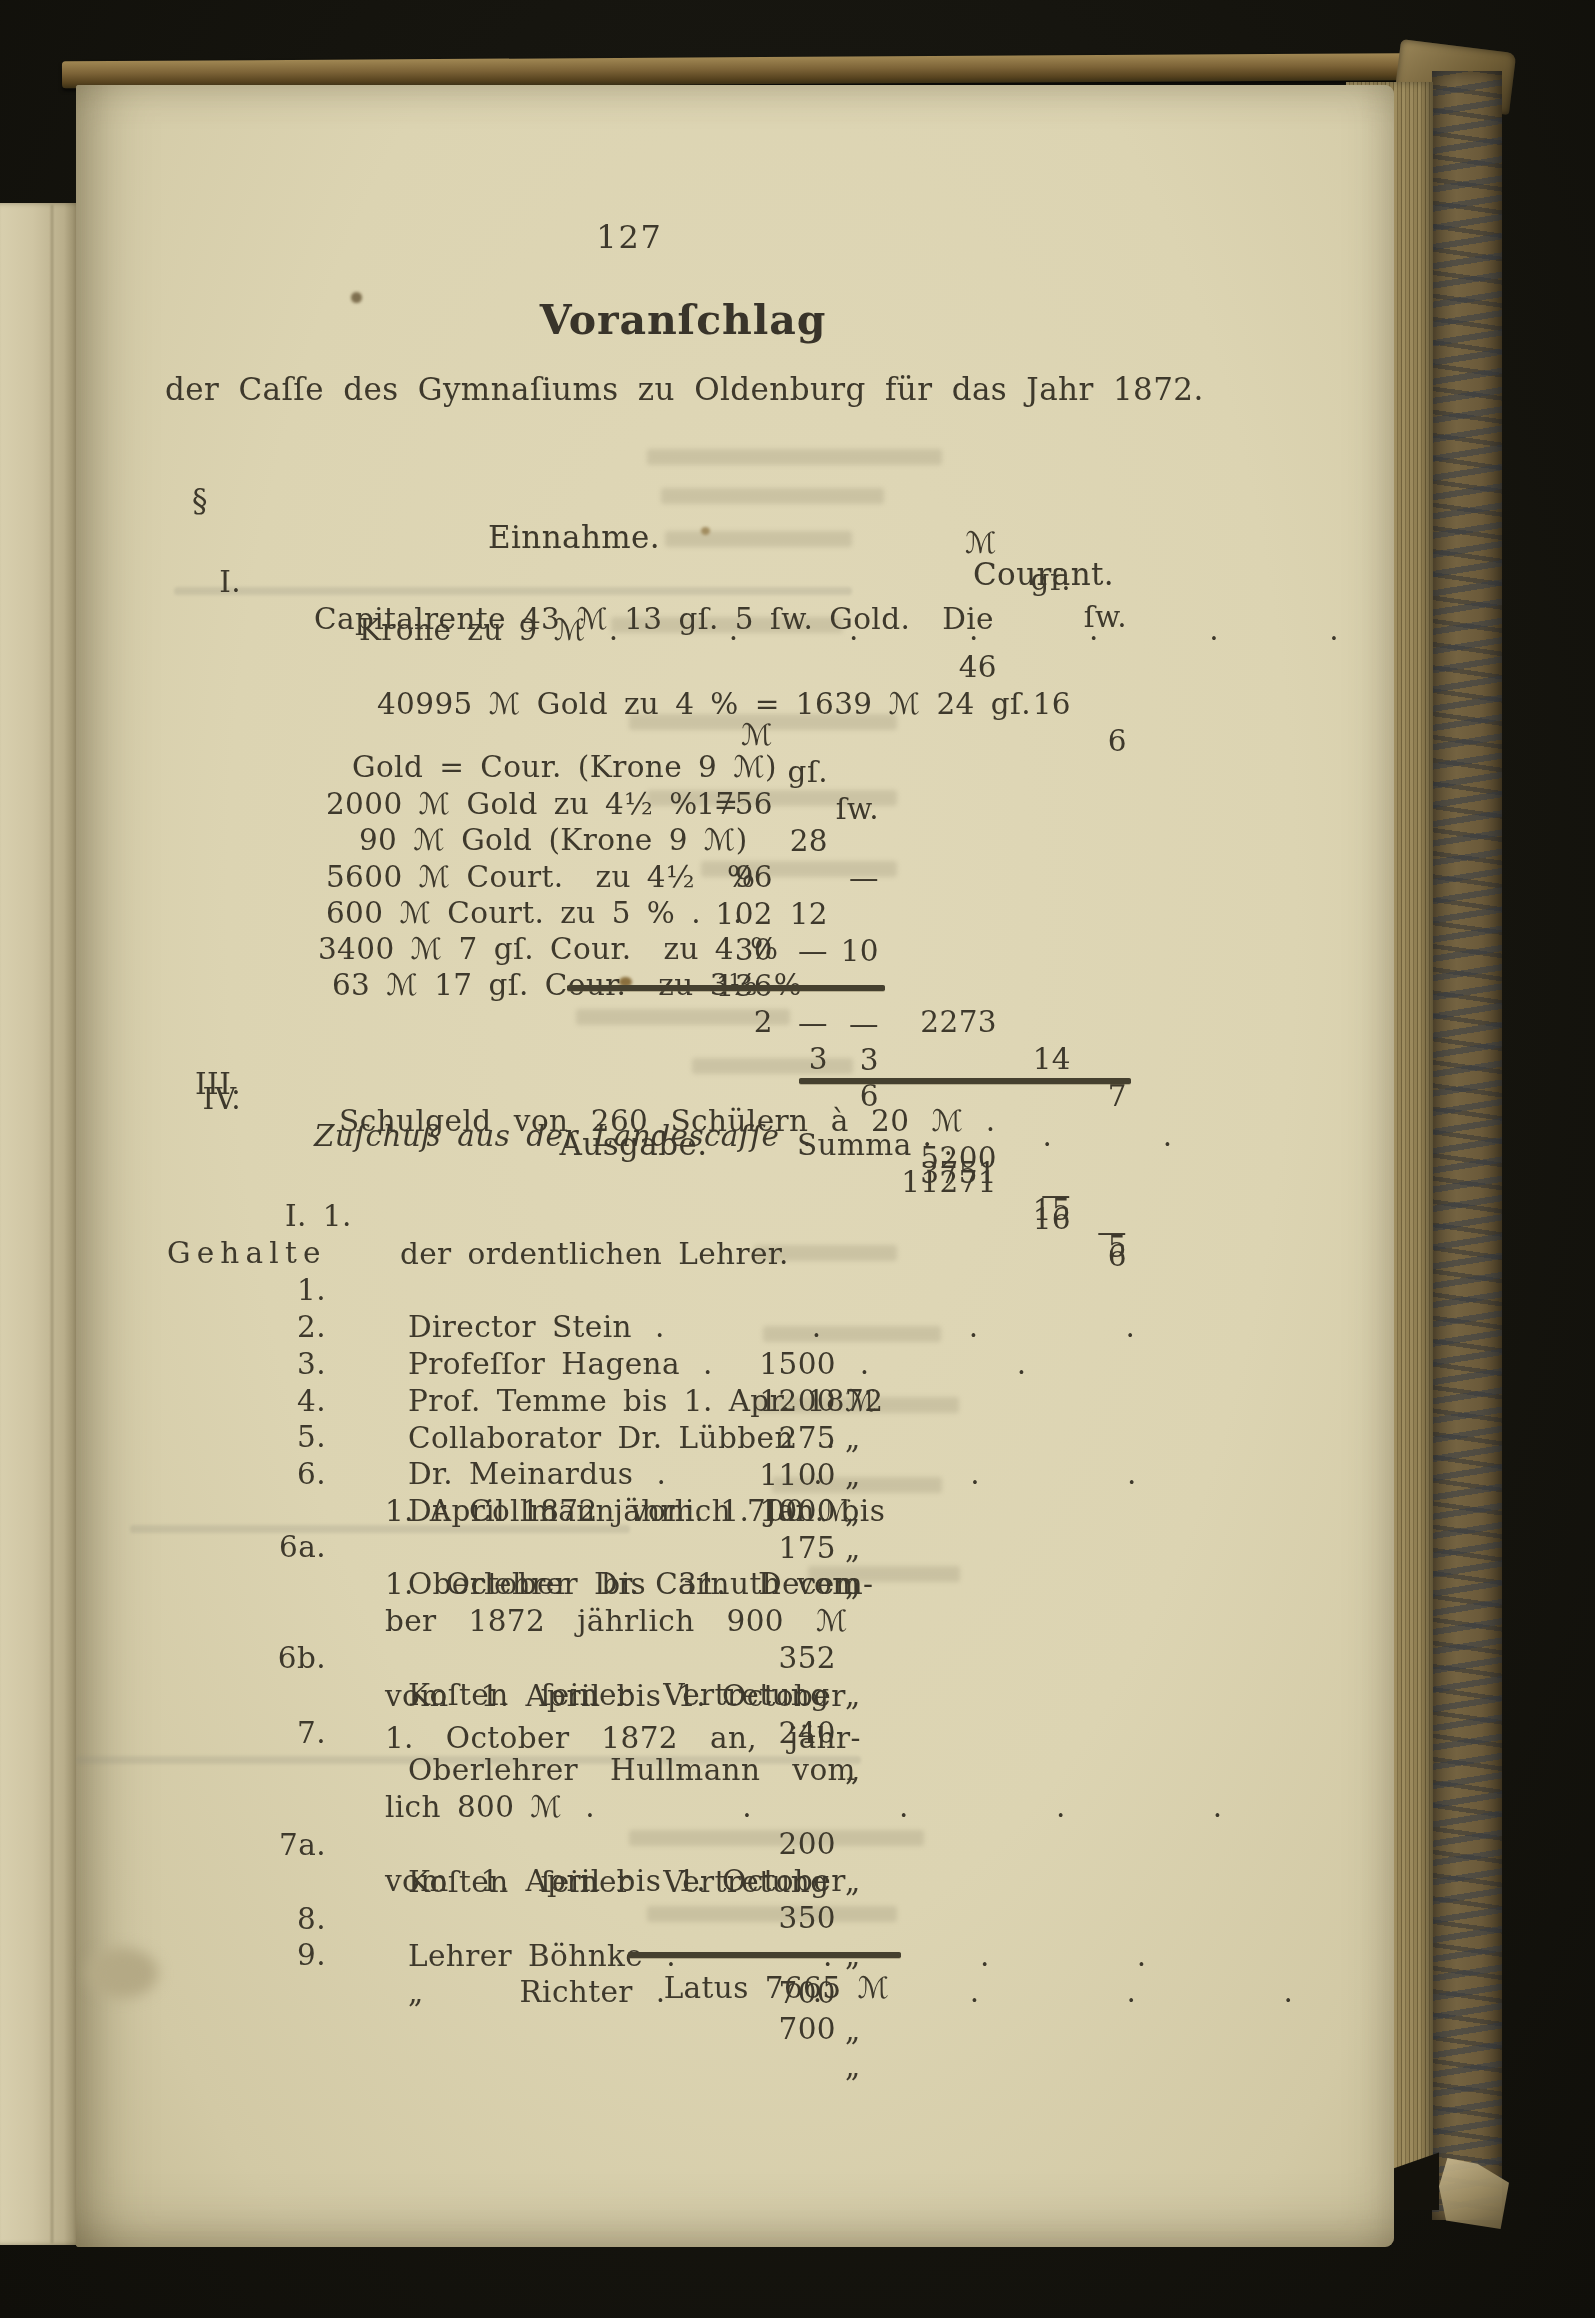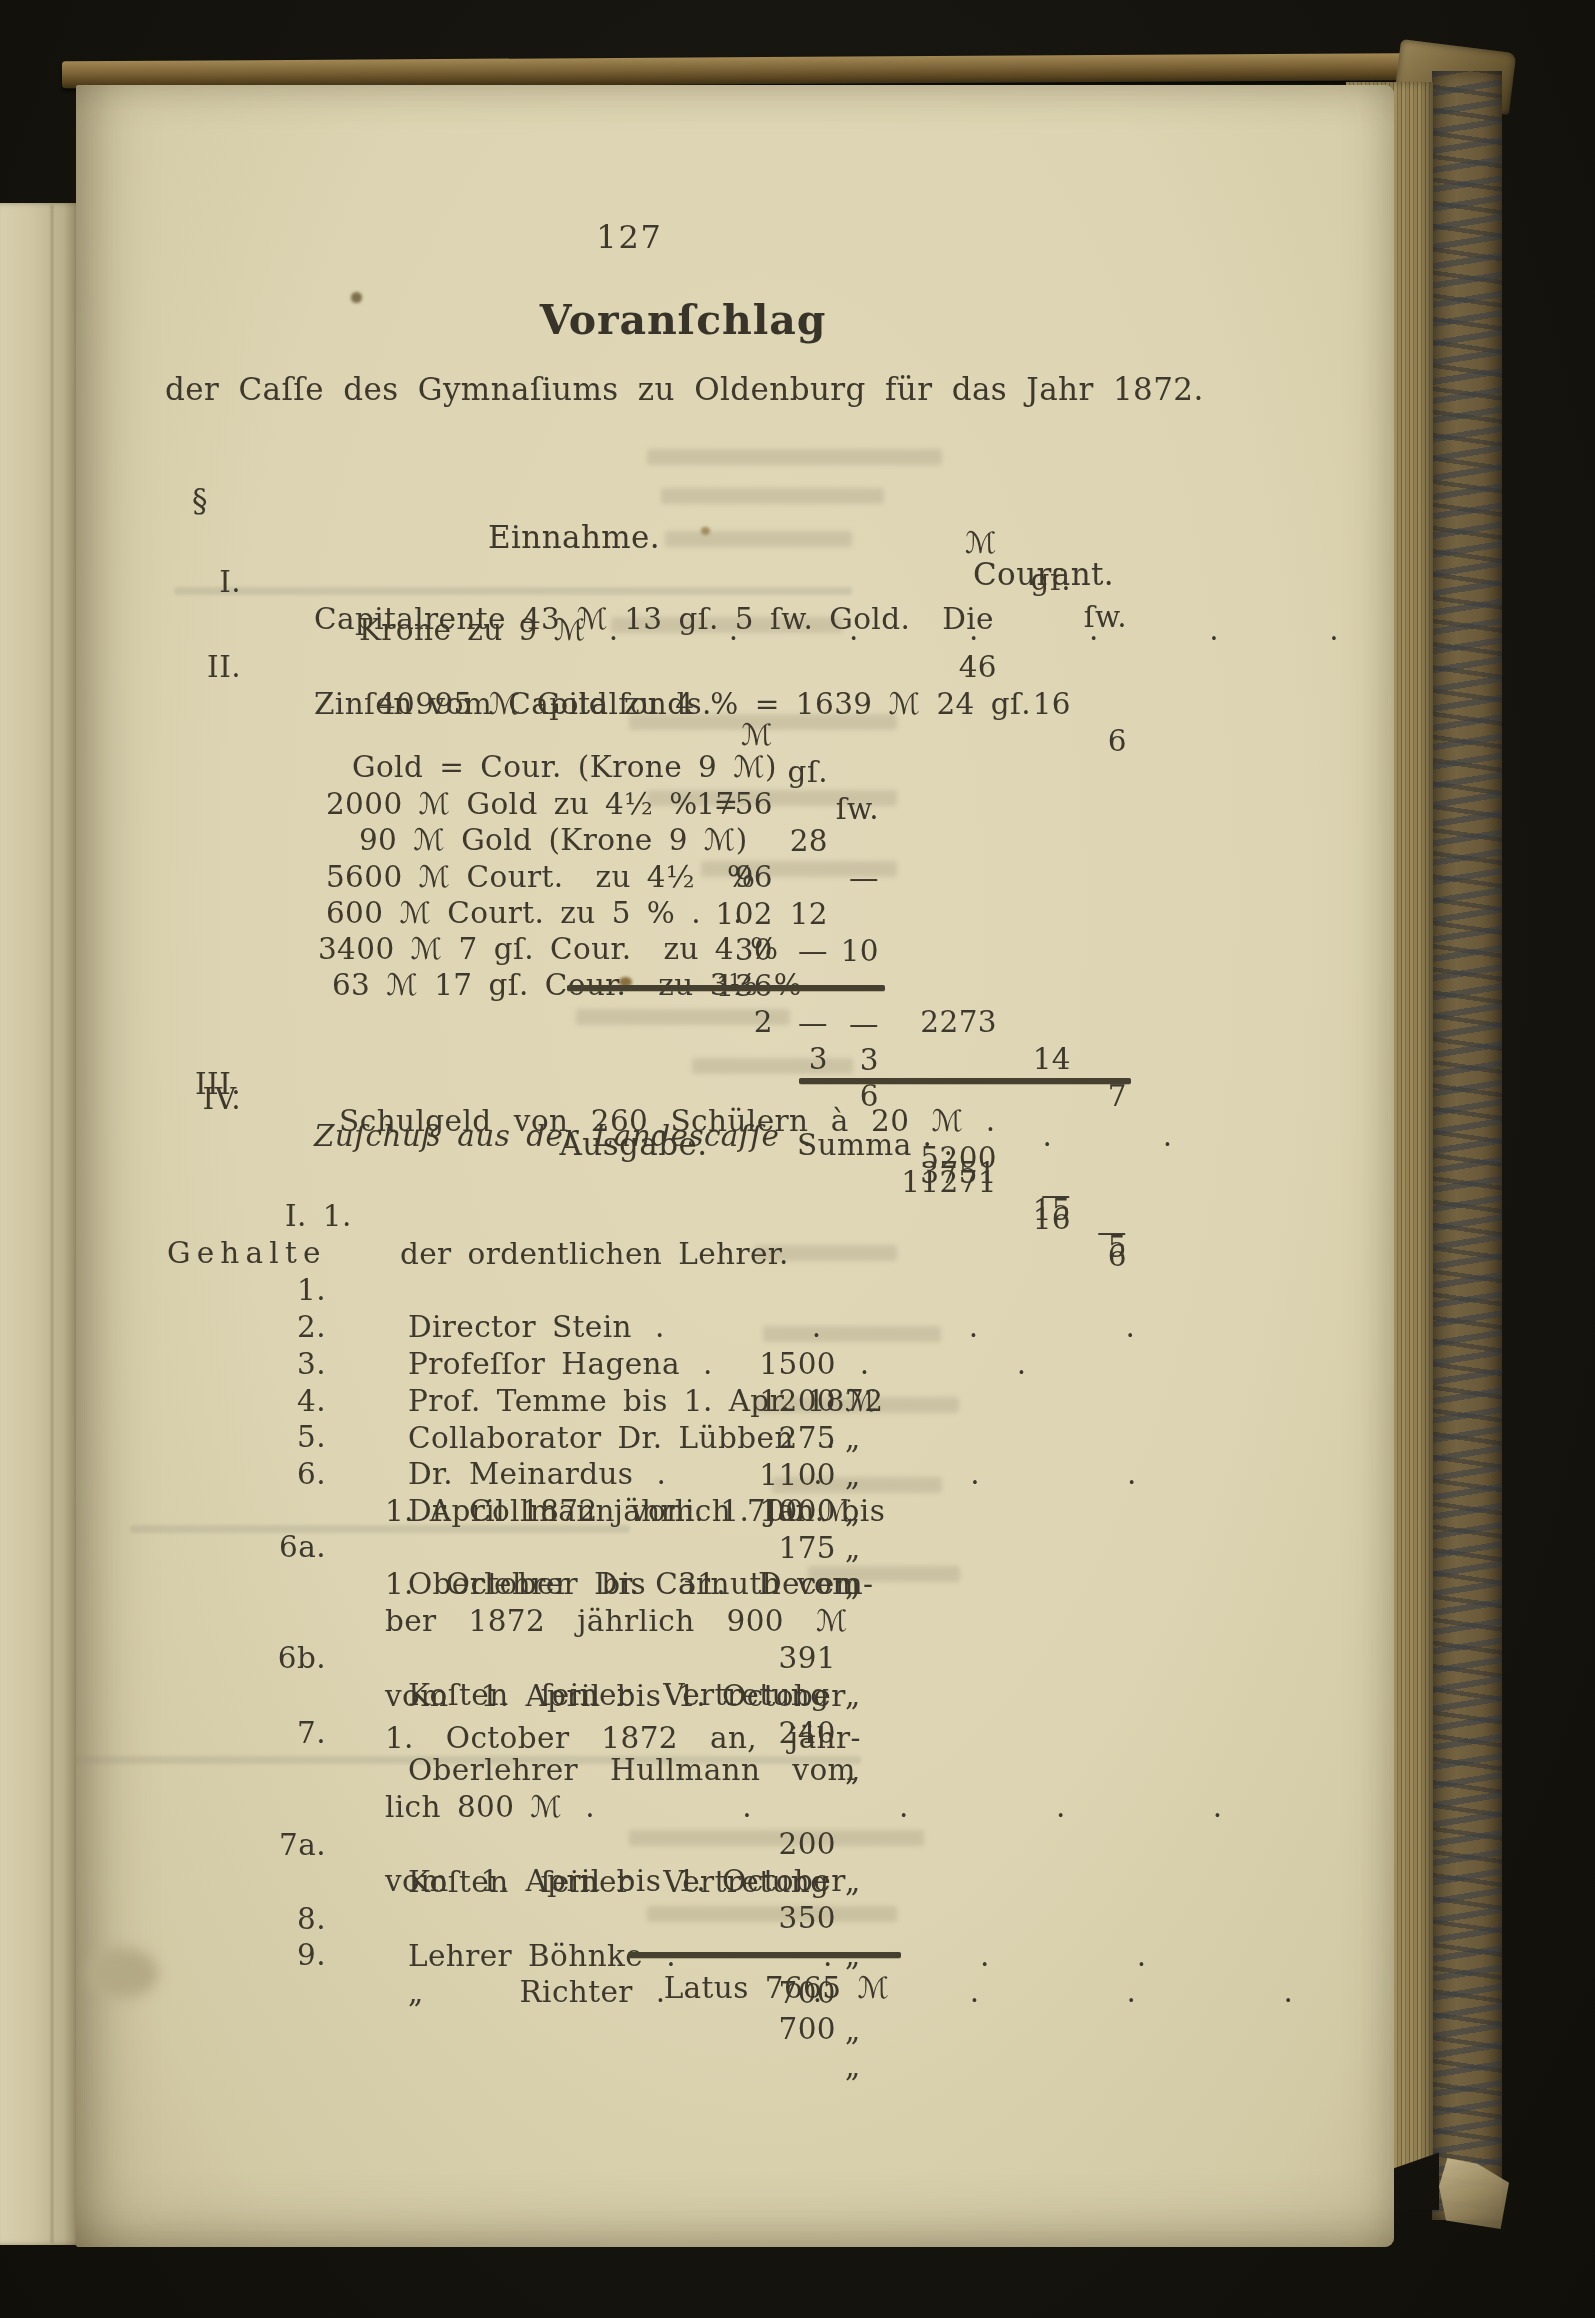--- a/index.html
+++ b/index.html
@@ -152,24 +152,20 @@
   <div class="ln" style="top:442px;">
     <span class="num">I.</span>
     <span class="t" style="margin-left:174px;">Capitalrente 43 ℳ 13 gſ. 5 ſw. Gold.  Die</span>
   </div>
   <div class="ln" style="top:490px;">
     <span class="t" style="margin-left:219px;">Krone zu 9 ℳ</span><span class="t dots">.   .   .   .   .   .   .</span>
     <span class="c1">46</span>
     <span class="c2">16</span>
     <span class="c3">6</span>
   </div>
-  <div class="ln" style="top:527px;">
-    <span class="num">II.</span>
-    <span class="t" style="margin-left:174px;">Zinſen vom Capitalfonds.</span>
-  </div>
   <div class="ln" style="top:564px;">
     <span class="t" style="margin-left:237px;">40995 ℳ Gold zu 4 % = 1639 ℳ 24 gſ.</span>
   </div>
   <div class="ln" style="top:595px;">
     <span class="i1">ℳ</span>
     <span class="i2">gſ.</span>
     <span class="i3">ſw.</span>
   </div>
   <div class="ln" style="top:627px;">
     <span class="t" style="margin-left:212px;">Gold = Cour. (Krone 9 ℳ)</span>
@@ -292,21 +288,21 @@
   </div>
   <div class="ln" style="top:1407px;">
     <span class="enum">6a.</span>
     <span class="t" style="margin-left:268px;">Oberlehrer Dr. Carnuth vom</span>
   </div>
   <div class="ln" style="top:1444px;">
     <span class="t" style="margin-left:245px;">1.  October  bis  31.  Decem-</span>
   </div>
   <div class="ln" style="top:1481px;">
     <span class="t" style="margin-left:245px;">ber  1872  jährlich  900  ℳ</span>
-    <span class="amt">391</span>
+    <span class="amt">352</span>
     <span class="unit">„</span>
   </div>
   <div class="ln" style="top:1518px;">
     <span class="enum">6b.</span>
     <span class="t" style="margin-left:268px;">Koſten  ſeiner  Vertretung</span>
   </div>
   <div class="ln" style="top:1556px;">
     <span class="t" style="margin-left:245px;">vom  1. April bis 1. October</span>
     <span class="amt">240</span>
     <span class="unit">„</span>

